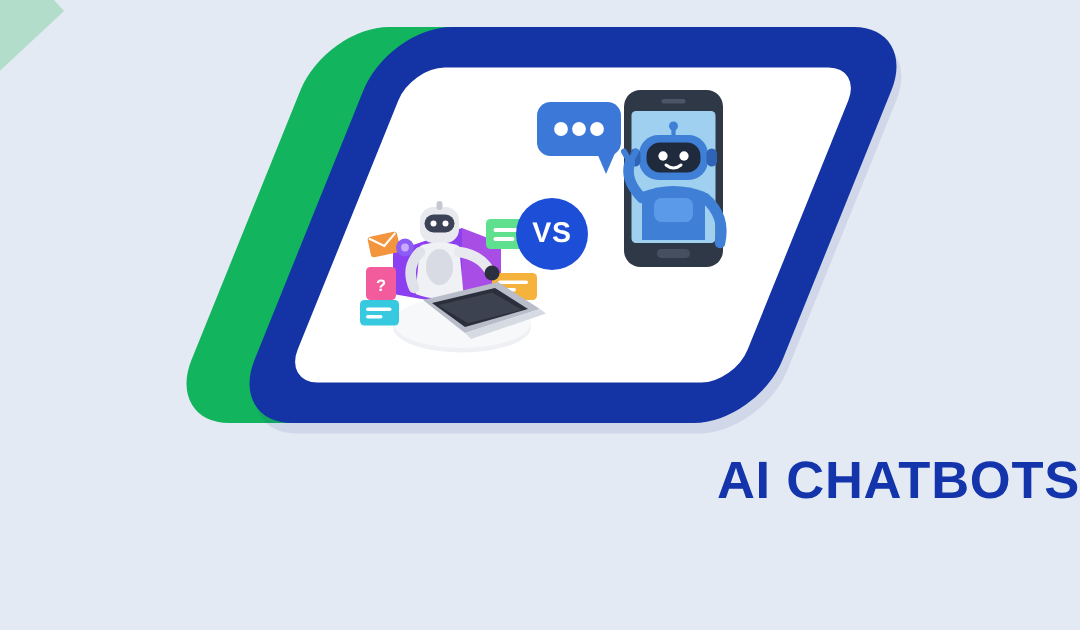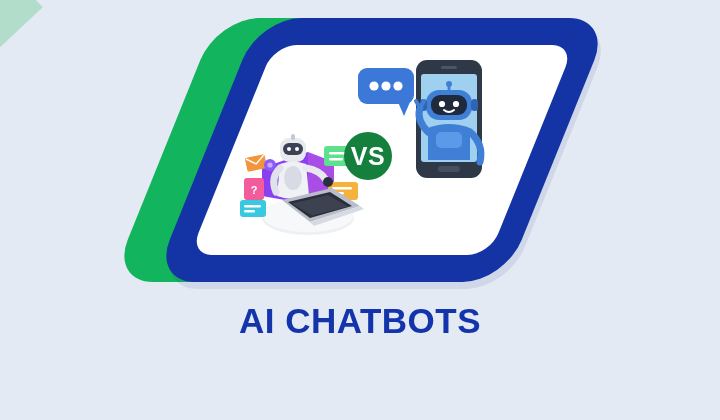--- a/index.html
+++ b/index.html
@@ -87,23 +87,23 @@
   }
 
   
   .vs-badge {
     position: absolute;
     left: 186px;
     top: 114px;
     width: 48px;
     height: 48px;
     border-radius: 50%;
-    background: #15803d;
+    background: #1d4ed8;
     color: #ffffff;
-    font-size: 25px;
+    font-size: 19px;
     font-weight: bold;
     letter-spacing: 0.5px;
     display: flex;
     align-items: center;
     justify-content: center;
   }
 
   
   .agent-scene {
     position: absolute;
@@ -121,21 +121,21 @@
     width: 140px;
     height: 138px;
   }
 
   
   .title-block {
     position: absolute;
     left: 0;
     top: 300px;
     width: 720px;
-    text-align: center;
+    text-align: right;
     color: #1434ab;
     font-weight: bold;
     font-size: 35px;
     line-height: 42px;
     letter-spacing: 0.5px;
   }
   .title-line {
     display: block;
   }
 </style>

